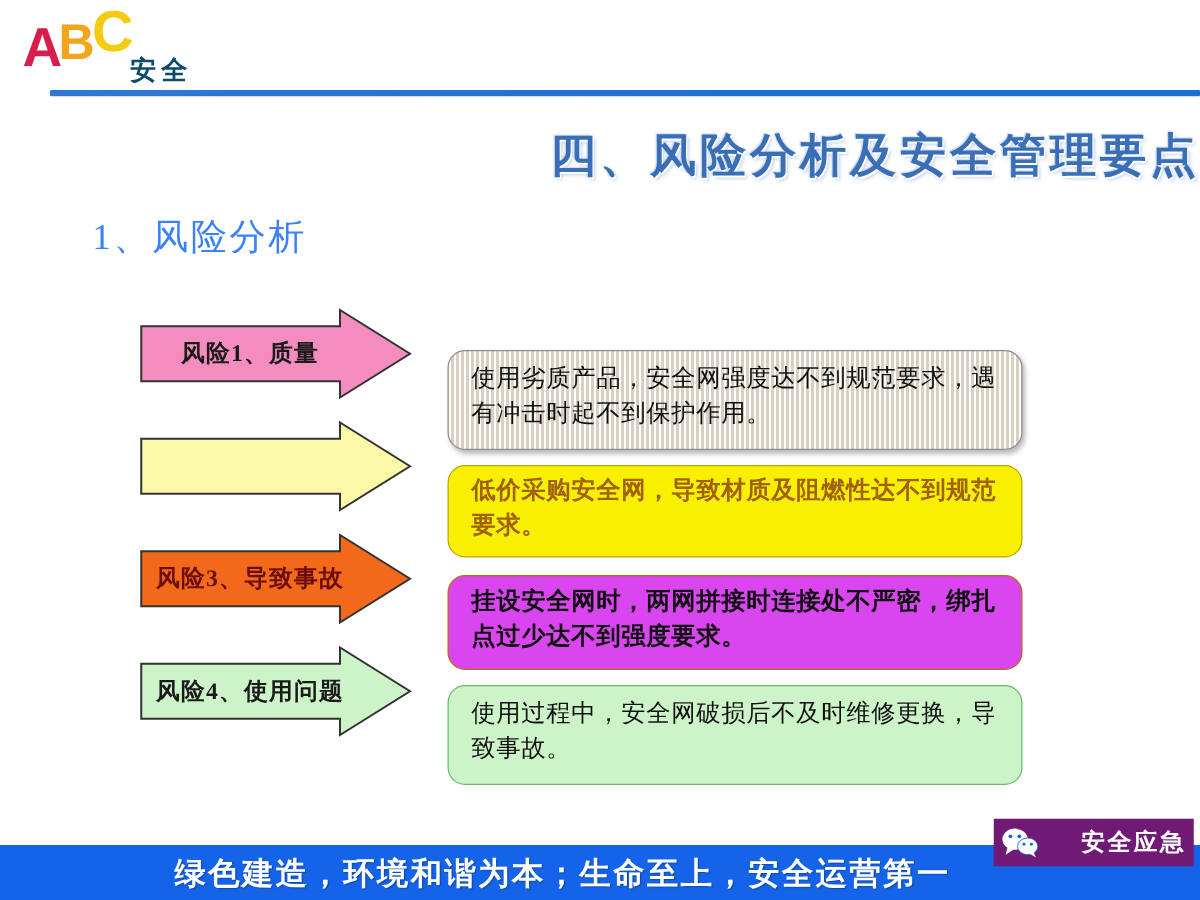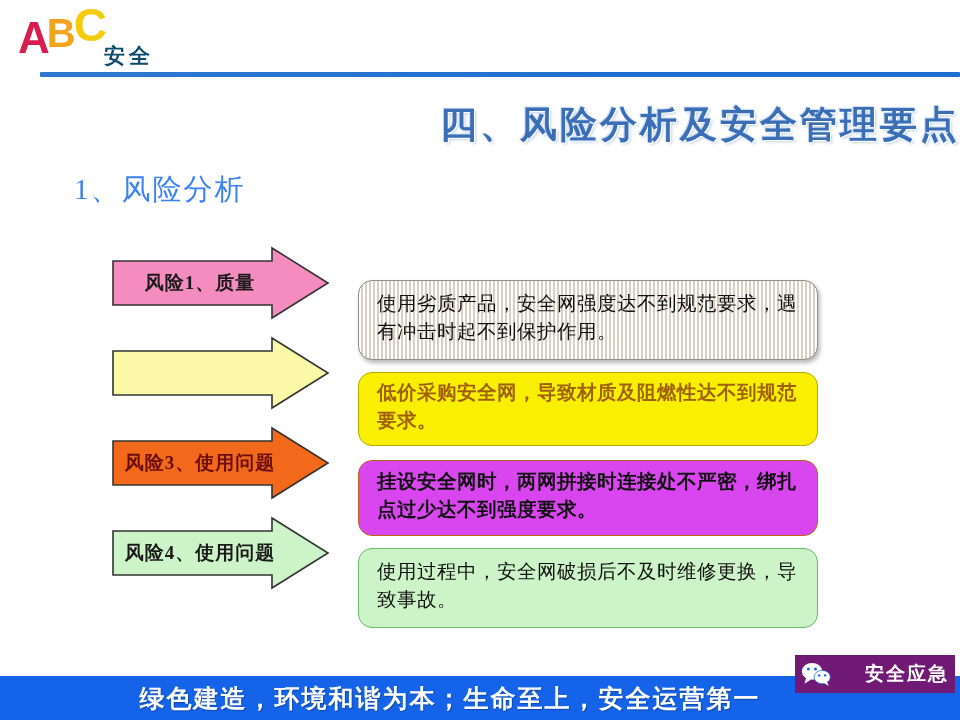--- a/index.html
+++ b/index.html
@@ -266,21 +266,21 @@
       </svg>
     </div>
     <div class="callout v2">低价采购安全网，导致材质及阻燃性达不到规范要求。</div>
   </div>
 
   <div class="row">
     <div class="arrow">
       <svg viewBox="0 0 218 74" preserveAspectRatio="none">
         <polygon points="1,15 160,15 160,2 216,37 160,72 160,59 1,59" fill="#f2691b" stroke="#333333" stroke-width="1.6" stroke-linejoin="miter"></polygon>
       </svg>
-      <div class="arrow-label" style="color:#6b0d0d">风险3、使用问题</div>
+      <div class="arrow-label" style="color:#6b0d0d">风险3、导致事故</div>
     </div>
     <div class="callout v3">挂设安全网时，两网拼接时连接处不严密，绑扎点过少达不到强度要求。</div>
   </div>
 
   <div class="row">
     <div class="arrow">
       <svg viewBox="0 0 218 74" preserveAspectRatio="none">
         <polygon points="1,15 160,15 160,2 216,37 160,72 160,59 1,59" fill="#cdf3c8" stroke="#333333" stroke-width="1.6" stroke-linejoin="miter"></polygon>
       </svg>
       <div class="arrow-label" style="color:#1a1a1a">风险4、使用问题</div>

